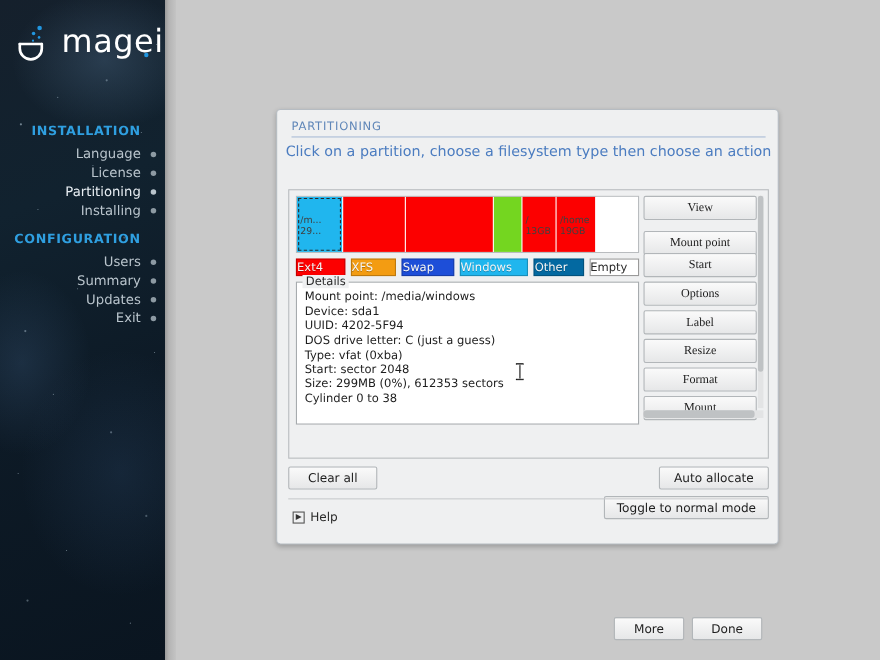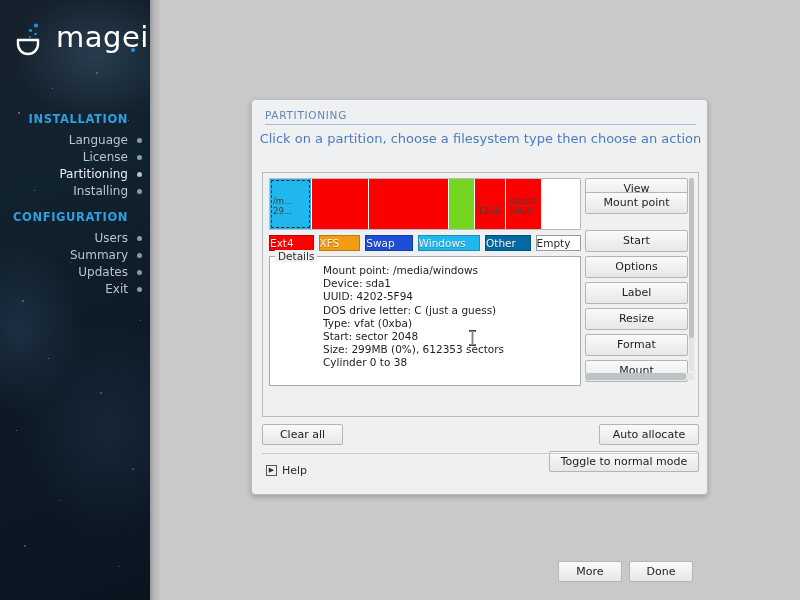--- a/index.html
+++ b/index.html
@@ -216,38 +216,38 @@
     background: #eff0f1;
     padding: 0 3px;
     font-size: 10.5px;
     color: #2a2a2a;
   }
   #details-body {
     position: absolute; left: 7px; top: 7px;
     font-size: 10.5px;
     color: #1d1d1d;
     line-height: 13.2px;
-    margin-left: 46px;
   }
 
   
   #btncol {
     position: absolute; left: 322px; top: 5px;
     width: 109px; height: 208px;
   }
   .rbtn {
     position: absolute; left: 0;
     width: 103px; height: 22px;
     line-height: 20px;
     font-size: 11px;
     text-align: center;
     color: #1d1d1d;
     background: linear-gradient(to bottom, #fafafa, #e6e7e8);
     border: 1px solid #b2b6b9;
     border-radius: 2px;
+    font-family: Liberation Serif, serif;
   }
   #vscroll-track {
     position: absolute; right: 0; top: 0;
     width: 5px; height: 193px;
     background: #e3e4e5;
   }
   #vscroll-thumb {
     position: absolute; right: 0; top: 0;
     width: 5px; height: 160px;
     background: #bfc2c4;
@@ -443,21 +443,21 @@
           <div>DOS drive letter: C (just a guess)</div>
           <div>Type: vfat (0xba)</div>
           <div>Start: sector 2048</div>
           <div>Size: 299MB (0%), 612353 sectors</div>
           <div>Cylinder 0 to 38</div>
         </div>
       </div>
 
       <div id="btncol">
         <div class="rbtn" style="top:0px;">View</div>
-        <div class="rbtn" style="top:14px;">Mount point</div>
+        <div class="rbtn" style="top:32px;">Mount point</div>
         <div class="rbtn" style="top:52px;">Start</div>
         <div class="rbtn" style="top:78px;">Options</div>
         <div class="rbtn" style="top:104px;">Label</div>
         <div class="rbtn" style="top:130px;">Resize</div>
         <div class="rbtn" style="top:156px;">Format</div>
         <div class="rbtn" style="top:182px;">Mount</div>
         <div id="vscroll-track">
           <div id="vscroll-thumb"></div>
         </div>
         <div id="hscroll-track"></div>

